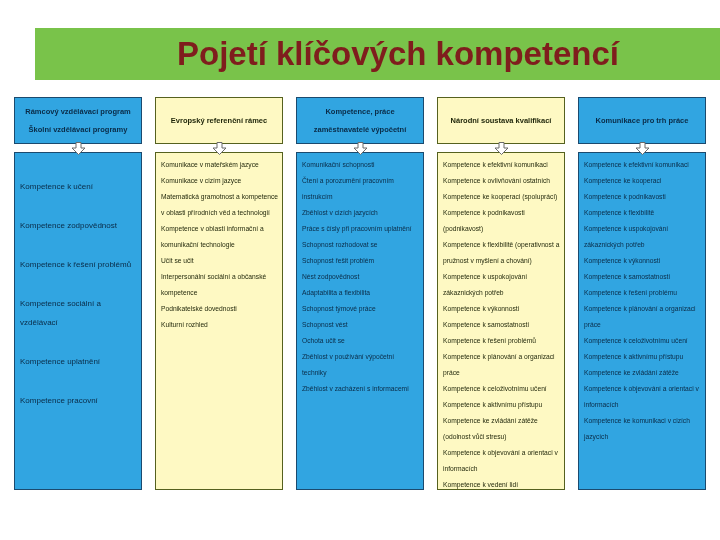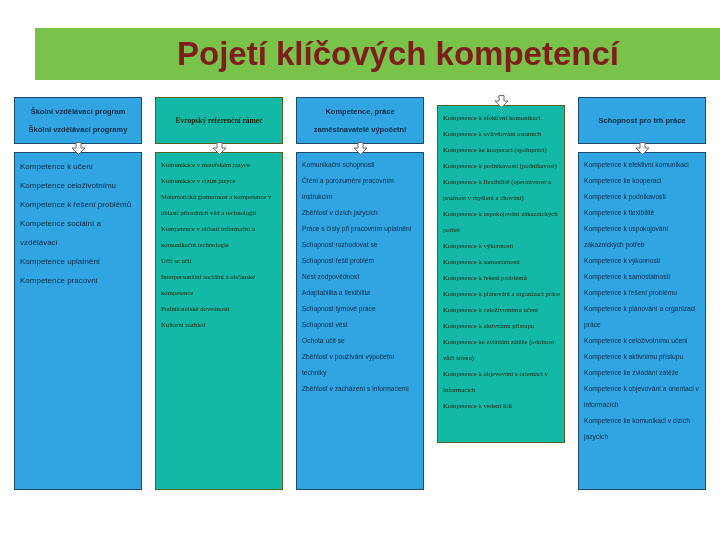--- a/index.html
+++ b/index.html
@@ -18,21 +18,21 @@
   }
 
   .grid{
     position:absolute;left:14px;top:97px;width:692px;
     display:flex;gap:13px;
   }
   .col{width:128px;display:flex;flex-direction:column;}
 
   .cell{box-sizing:border-box;border:1px solid #333;}
   .cell.blue{background:#31a5e1;border-color:#1b4a6e;color:#0a2b47;}
-  .cell.green{background:#14b8a6;border-color:#55611f;color:#1d2408;font-family:Liberation Serif, serif;}
+  .cell.green{background:#fef9c3;border-color:#55611f;color:#1d2408;}
 
   .header-cell{
     height:47px;flex:none;
     display:flex;flex-direction:column;align-items:center;justify-content:center;
     gap:10px;padding:2px 3px;
     font-size:7.5px;font-weight:700;text-align:center;
   }
   .header-line{line-height:1;}
 
   .arrow-row{
@@ -45,46 +45,46 @@
   .body-cell{
     height:338px;flex:none;
     padding:4px 3px 0 5px;
     font-size:6.7px;
     overflow:hidden;
   }
   .list-item{line-height:16px;}
 
   
   .col:nth-of-type(1) .body-cell{font-size:8px;}
-  .col:nth-of-type(1) .list-item{line-height:19px;}
+  .col:nth-of-type(1) .list-item{line-height:19px;margin-top:20px;}
 </style>
 </head>
 <body>
 
 <div class="slide">
 
   <div class="title-bar">Pojetí klíčových kompetencí</div>
 
   <div class="grid">
 
   <div class="col">
         <div class="cell header-cell blue">
 
-        <div class="header-line">Školní vzdělávací program</div>
+        <div class="header-line">Rámcový vzdělávací program</div>
           <div class="header-line">Školní vzdělávací programy</div>
         </div>
         <div class="arrow-row">
           <svg width="15" height="13" viewBox="0 0 15 13">
             <path d="M5 0.5 L10 0.5 L10 6 L14 6 L7.5 12.5 L1 6 L5 6 Z" fill="#ffffff" stroke="#6b6b6b" stroke-width="1" stroke-linejoin="miter"></path>
           </svg>
         </div>
         <div class="cell body-cell blue">
 
         <div class="list-item">Kompetence k učení</div>
-          <div class="list-item">Kompetence celoživotnímu</div>
+          <div class="list-item">Kompetence zodpovědnost</div>
           <div class="list-item">Kompetence k řešení problémů</div>
           <div class="list-item">Kompetence sociální a vzdělávací</div>
           <div class="list-item">Kompetence uplatnění</div>
           <div class="list-item">Kompetence pracovní</div>
         </div>
       </div>
       <div class="col">
         <div class="cell header-cell green">
 
         <div class="header-line">Evropský referenční rámec</div>
@@ -128,20 +128,24 @@
           <div class="list-item">Nést zodpovědnost</div>
           <div class="list-item">Adaptabilita a flexibilita</div>
           <div class="list-item">Schopnost týmové práce</div>
           <div class="list-item">Schopnost vést</div>
           <div class="list-item">Ochota učit se</div>
           <div class="list-item">Zběhlost v používání výpočetní techniky</div>
           <div class="list-item">Zběhlost v zacházení s informacemi</div>
         </div>
       </div>
       <div class="col">
+        <div class="cell header-cell green">
+
+        <div class="header-line">Národní soustava kvalifikací</div>
+        </div>
         <div class="arrow-row">
           <svg width="15" height="13" viewBox="0 0 15 13">
             <path d="M5 0.5 L10 0.5 L10 6 L14 6 L7.5 12.5 L1 6 L5 6 Z" fill="#ffffff" stroke="#6b6b6b" stroke-width="1" stroke-linejoin="miter"></path>
           </svg>
         </div>
         <div class="cell body-cell green">
 
         <div class="list-item">Kompetence k efektivní komunikaci</div>
           <div class="list-item">Kompetence k ovlivňování ostatních</div>
           <div class="list-item">Kompetence ke kooperaci (spolupráci)</div>
@@ -155,21 +159,21 @@
           <div class="list-item">Kompetence k celoživotnímu učení</div>
           <div class="list-item">Kompetence k aktivnímu přístupu</div>
           <div class="list-item">Kompetence ke zvládání zátěže (odolnost vůči stresu)</div>
           <div class="list-item">Kompetence k objevování a orientaci v informacích</div>
           <div class="list-item">Kompetence k vedení lidí</div>
         </div>
       </div>
       <div class="col">
         <div class="cell header-cell blue">
 
-        <div class="header-line">Schopnost pro trh práce</div>
+        <div class="header-line">Komunikace pro trh práce</div>
         </div>
         <div class="arrow-row">
           <svg width="15" height="13" viewBox="0 0 15 13">
             <path d="M5 0.5 L10 0.5 L10 6 L14 6 L7.5 12.5 L1 6 L5 6 Z" fill="#ffffff" stroke="#6b6b6b" stroke-width="1" stroke-linejoin="miter"></path>
           </svg>
         </div>
         <div class="cell body-cell blue">
 
         <div class="list-item">Kompetence k efektivní komunikaci</div>
           <div class="list-item">Kompetence ke kooperaci</div>

